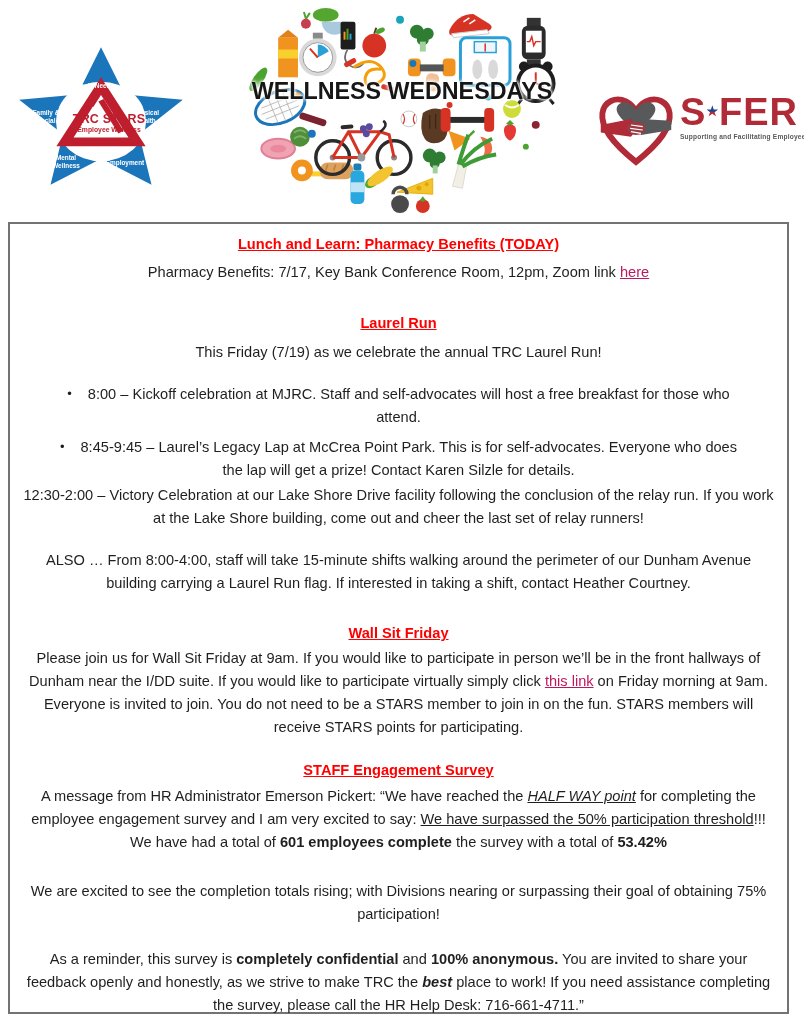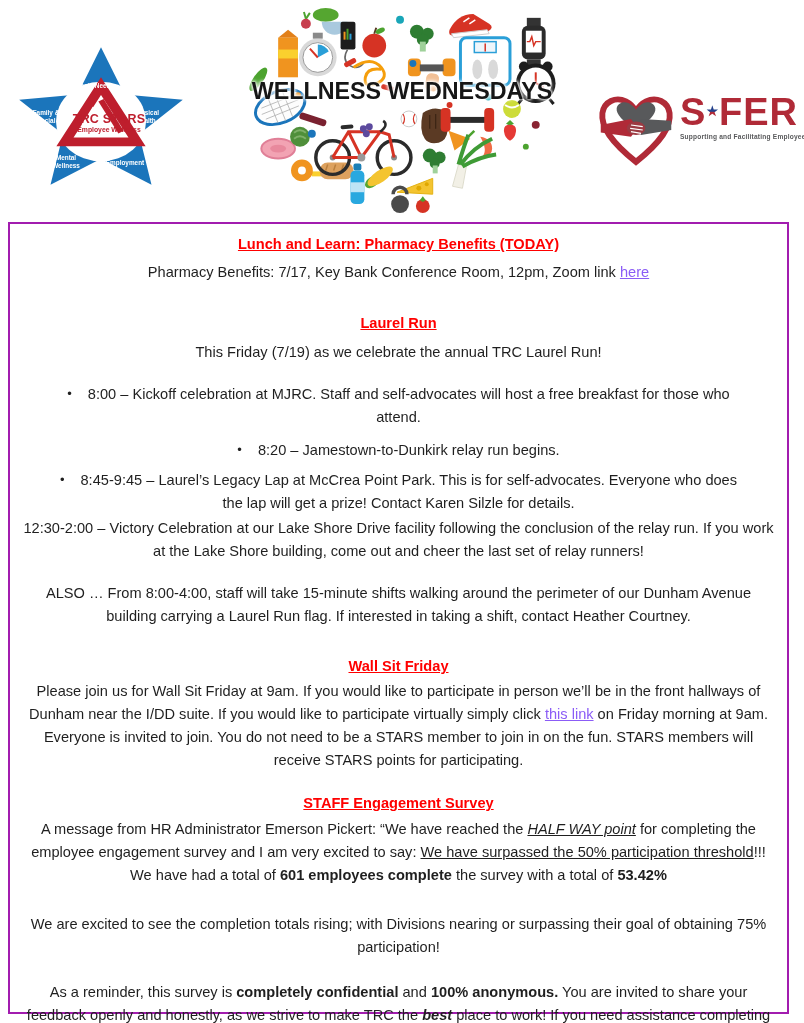--- a/index.html
+++ b/index.html
@@ -27,24 +27,24 @@
   .safer{position:absolute;left:594px;top:80px;width:204px;height:108px;}
   .safer-heart{position:absolute;left:0;top:4px;}
   .safer-text{position:absolute;left:86px;top:12px;width:118px;text-align:center;}
   .safer-word{display:flex;align-items:center;justify-content:center;gap:1px;
         color:#b02a37;font-weight:800;font-size:38px;line-height:40px;letter-spacing:1px;}
   .safer-tagline{margin-top:1px;font-size:6.6px;color:#58595b;font-weight:bold;
         letter-spacing:.2px;white-space:nowrap;}
 
   
   .content-box{position:absolute;left:8px;top:222px;width:781px;height:792px;
-        border:2px solid #a21caf;box-sizing:border-box;padding:9px 13px 0;}
+        border:2px solid #737373;box-sizing:border-box;padding:9px 13px 0;}
   .content-box p{margin:0;font-size:14.6px;line-height:23px;text-align:center;}
   .h{color:#ff0000;font-weight:bold;text-decoration:underline;}
-  .link{color:#8b5cf6;text-decoration:underline;cursor:pointer;}
+  .link{color:#be185d;text-decoration:underline;cursor:pointer;}
   .b{font-weight:bold;margin-top:28px;}
   .i{font-style:italic;text-align:right;}
   .u{text-decoration:underline;}
   .marker{display:inline-block;margin-right:16px;font-size:13px;vertical-align:1px;}
   .marker::before{content:"\2022";}
   .li{padding:0 26px;}
 </style>
 </head>
 <body>
 
@@ -308,21 +308,20 @@
   </div>
 
   <div class="content-box">
 
     <p class="h">Lunch and Learn: Pharmacy Benefits (TODAY)</p>
     <p style="margin-top:5px;"><span>Pharmacy Benefits: 7/17, Key Bank Conference Room, 12pm, Zoom link </span><span class="link">here</span></p>
 
     <p class="h" style="margin-top:28px;">Laurel Run</p>
     <p style="margin-top:6px;">This Friday (7/19) as we celebrate the annual TRC Laurel Run!</p>
     <p class="li" style="margin-top:18px;"><span class="marker"></span><span>8:00 – Kickoff celebration at MJRC.  Staff and self-advocates will host a free breakfast for those who attend.</span></p>
-    <p class="li" style="margin-top:9px;"><span class="marker"></span><span>8:20 – Jamestown-to-Dunkirk relay run begins.</span></p>
     <p class="li" style="margin-top:6px;"><span class="marker"></span><span>8:45-9:45 – Laurel’s Legacy Lap at McCrea Point Park.  This is for self-advocates.  Everyone who does the lap will get a prize!  Contact Karen Silzle for details.</span></p>
     <p style="margin-top:2px;">12:30-2:00 – Victory Celebration at our Lake Shore Drive facility following the conclusion of the relay run.  If you work at the Lake Shore building, come out and cheer the last set of relay runners!</p>
     <p style="margin-top:19px;">ALSO … From 8:00-4:00, staff will take 15-minute shifts walking around the perimeter of our Dunham Avenue building carrying a Laurel Run flag.  If interested in taking a shift, contact Heather Courtney.</p>
 
     <p class="h" style="margin-top:27px;">Wall Sit Friday</p>
     <p style="margin-top:2px;"><span>Please join us for Wall Sit Friday at 9am. If you would like to participate in person we’ll be in the front hallways of Dunham near the I/DD suite. If you would like to participate virtually simply click </span><span class="link">this link</span><span> on Friday morning at 9am. Everyone is invited to join. You do not need to be a STARS member to join in on the fun. STARS members will receive STARS points for participating.</span></p>
 
     <p class="h" style="margin-top:20px;">STAFF Engagement Survey</p>
     <p style="margin-top:3px;"><span>A message from HR Administrator Emerson Pickert: “We have reached the </span><span class="i u">HALF WAY point</span><span> for completing the employee engagement survey and I am very excited to say: </span><span class="u">We have surpassed the 50% participation threshold</span><span>!!! We have had a total of </span><span class="b">601 employees complete</span><span> the survey with a total of </span><span class="b">53.42%</span></p>
     <p style="margin-top:26px;">We are excited to see the completion totals rising; with Divisions nearing or surpassing their goal of obtaining 75% participation!</p>

